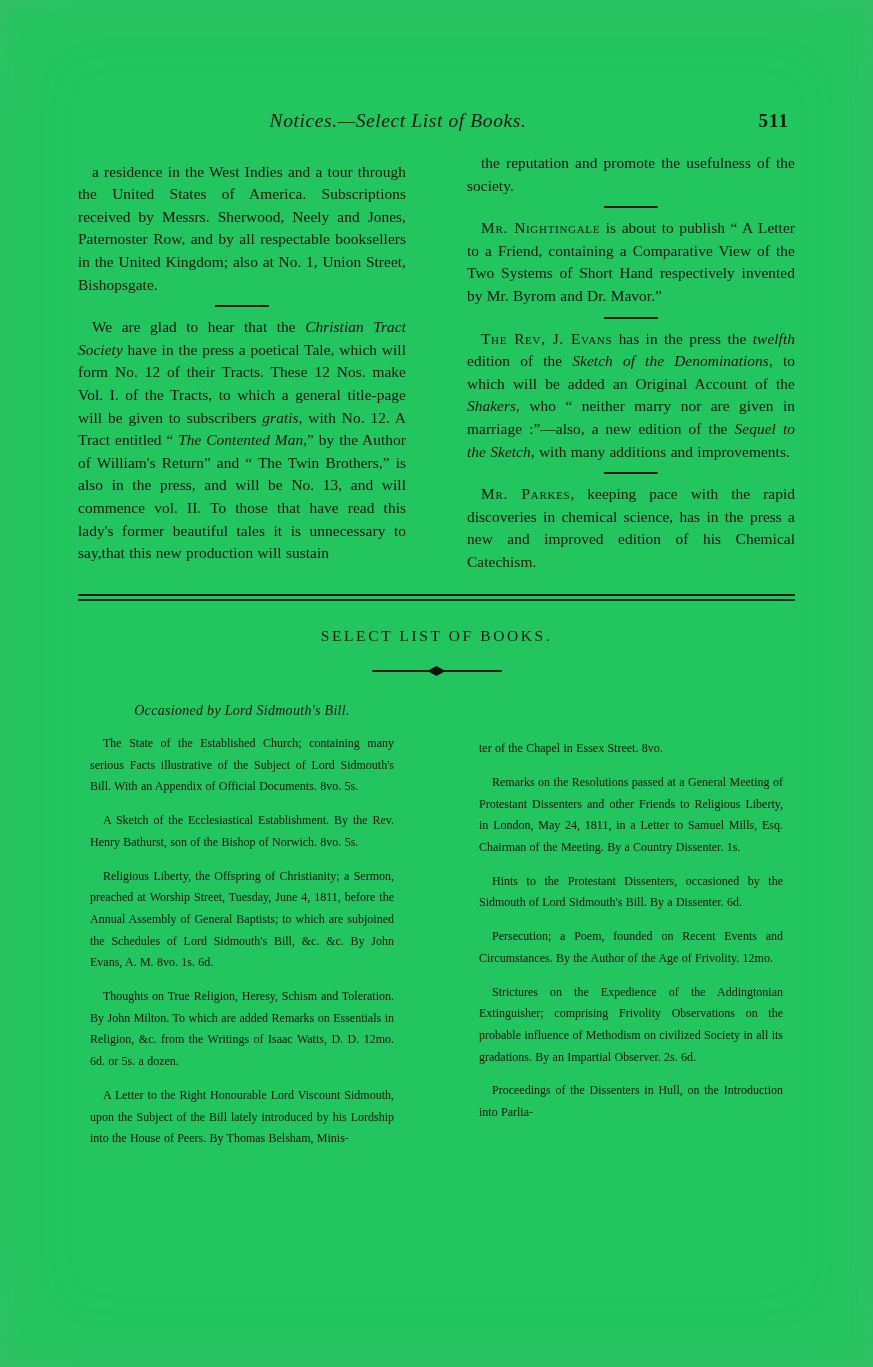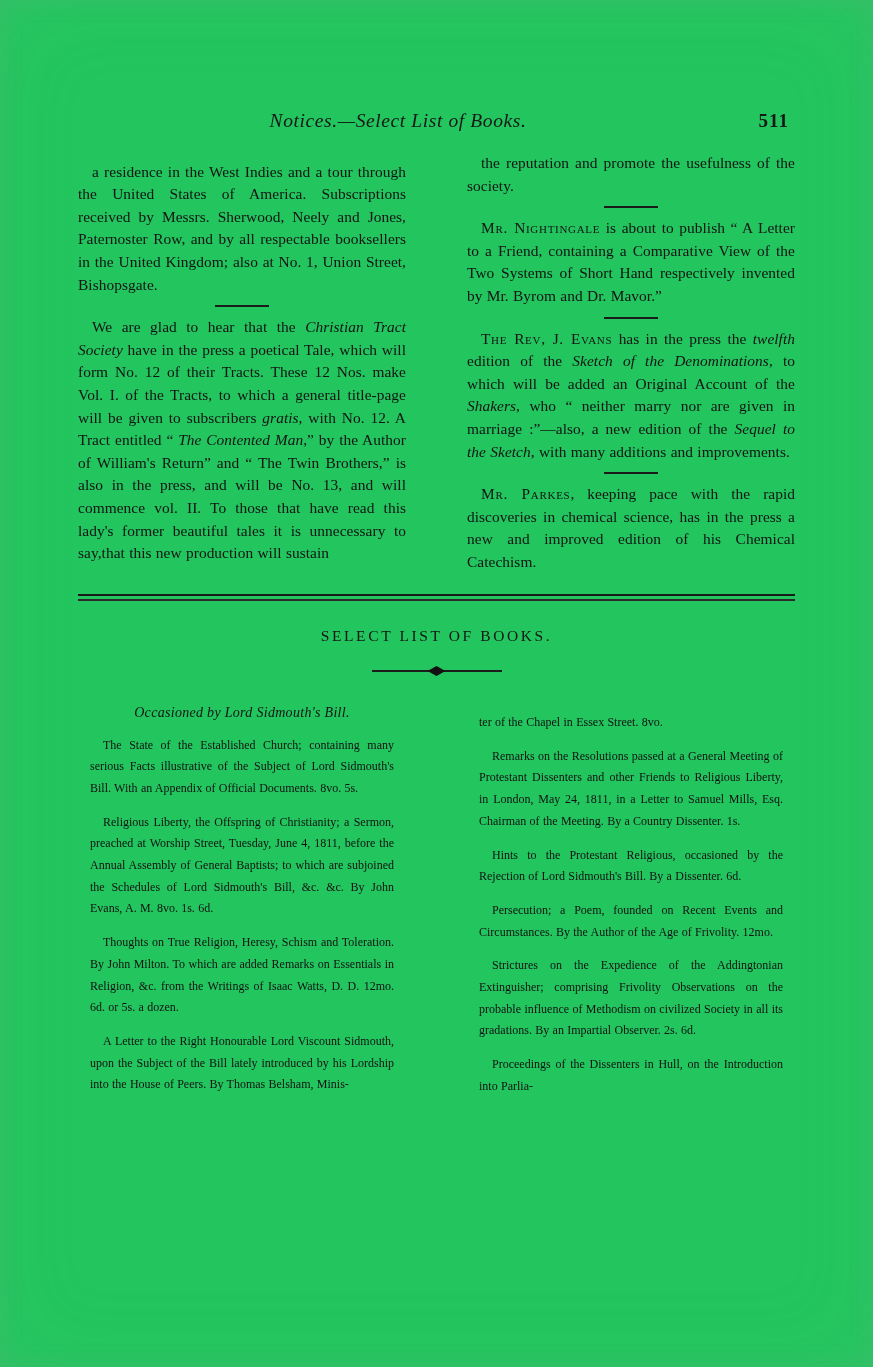--- a/index.html
+++ b/index.html
@@ -236,29 +236,30 @@
     <div class="ornament">
       <div class="bar"></div>
       <div class="lozenge"></div>
     </div>
 
     <div class="cols booklist-cols">
       <div class="col" id="booklist-left">
         <div class="subhead-italic">Occasioned by Lord Sidmouth's Bill.</div>
         <div id="booklist-left-entries">
             <p class="entry">The State of the Established Church; containing many serious Facts illustrative of the Subject of Lord Sidmouth's Bill. With an Appendix of Official Documents. 8vo. 5s.</p>
+            <p class="entry">A Sketch of the Ecclesiastical Establishment. By the Rev. Henry Bathurst, son of the Bishop of Norwich. 8vo. 5s.</p>
             <p class="entry">Religious Liberty, the Offspring of Christianity; a Sermon, preached at Worship Street, Tuesday, June 4, 1811, before the Annual Assembly of General Baptists; to which are subjoined the Schedules of Lord Sidmouth's Bill, &amp;c. &amp;c. By John Evans, A. M. 8vo. 1s. 6d.</p>
             <p class="entry">Thoughts on True Religion, Heresy, Schism and Toleration. By John Milton. To which are added Remarks on Essentials in Religion, &amp;c. from the Writings of Isaac Watts, D. D. 12mo. 6d. or 5s. a dozen.</p>
             <p class="entry">A Letter to the Right Honourable Lord Viscount Sidmouth, upon the Subject of the Bill lately introduced by his Lordship into the House of Peers. By Thomas Belsham, Minis-</p>
           </div>
       </div>
       <div class="col" id="booklist-right">
           <p class="entry cont">ter of the Chapel in Essex Street. 8vo.</p>
           <p class="entry">Remarks on the Resolutions passed at a General Meeting of Protestant Dissenters and other Friends to Religious Liberty, in London, May 24, 1811, in a Letter to Samuel Mills, Esq. Chairman of the Meeting. By a Country Dissenter. 1s.</p>
-          <p class="entry">Hints to the Protestant Religious, occasioned by the Rejection of Lord Sidmouth's Bill. By a Dissenter. 6d.</p>
+          <p class="entry">Hints to the Protestant Dissenters, occasioned by the Sidmouth of Lord Sidmouth's Bill. By a Dissenter. 6d.</p>
           <p class="entry">Persecution; a Poem, founded on Recent Events and Circumstances. By the Author of the Age of Frivolity. 12mo.</p>
           <p class="entry">Strictures on the Expedience of the Addingtonian Extinguisher; comprising Frivolity Observations on the probable influence of Methodism on civilized Society in all its gradations. By an Impartial Observer. 2s. 6d.</p>
           <p class="entry">Proceedings of the Dissenters in Hull, on the Introduction into Parlia-</p>
         </div>
     </div>
 
   </div>
   <div class="scan-edge"></div>
 </div>
 

